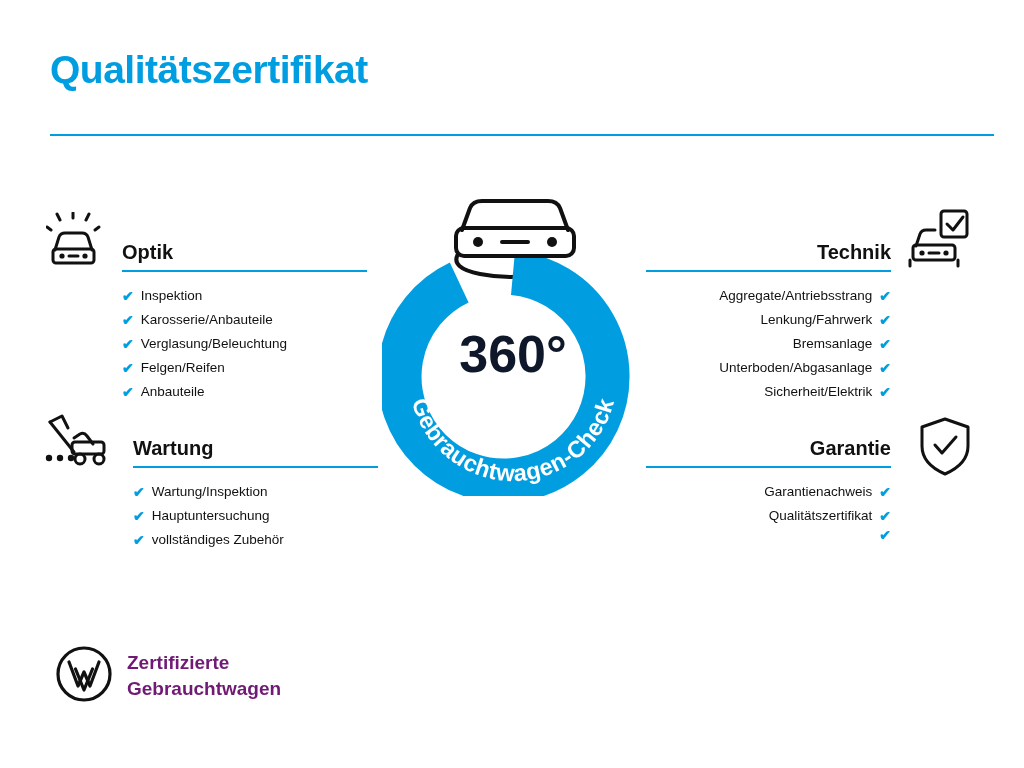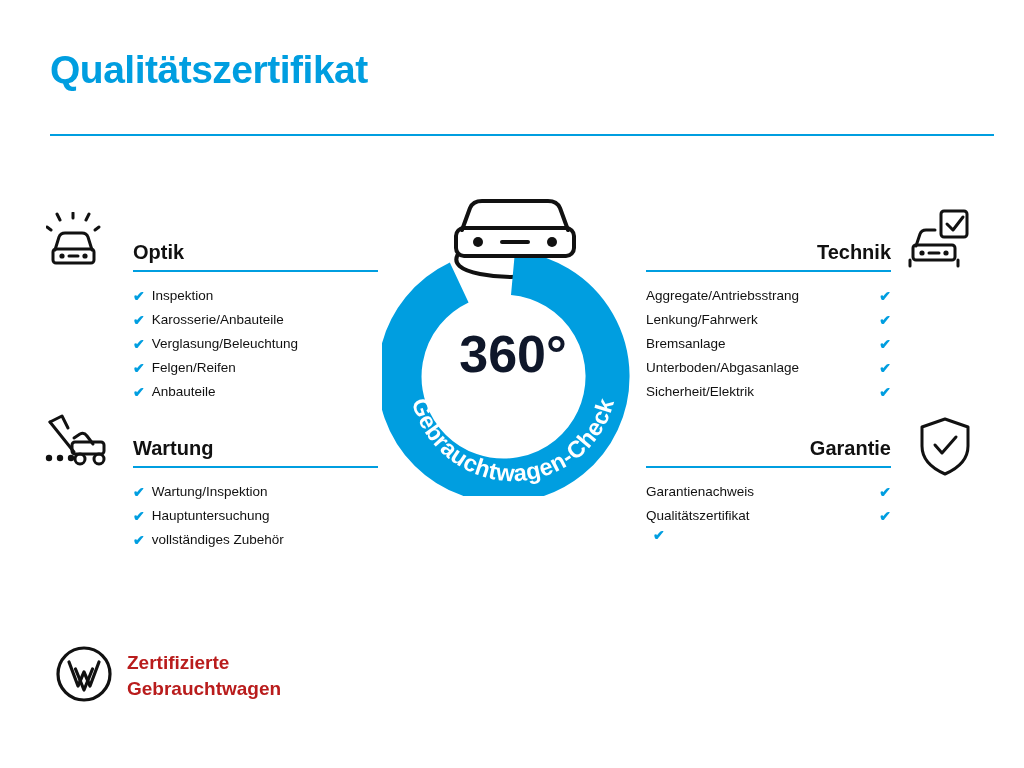--- a/index.html
+++ b/index.html
@@ -73,33 +73,33 @@
   }
   .items li {
     font-size: 13.5px;
     line-height: 24px;
     color: #111;
     white-space: nowrap;
     display: flex;
     align-items: center;
   }
   .left .items li { justify-content: flex-start; }
-  .right .items li { justify-content: space-between; }
+  .right .items li { justify-content: flex-end; }
 
   .check {
     color: #009ee0;
     font-size: 14px;
     font-weight: bold;
     line-height: 1;
   }
   .left .check { margin-right: 7px; }
   .right .check { margin-left: 7px; }
 
   
-  #block-optik   { left: 133px; top: 232px; width: 245px; }
+  #block-optik   { left: 122px; top: 232px; width: 245px; }
   #block-wartung { left: 133px; top: 428px; width: 245px; }
   #block-technik { left: 646px; top: 232px; width: 245px; }
   #block-garantie{ left: 646px; top: 428px; width: 245px; }
 
   #block-optik .block-rule,
   #block-wartung .block-rule,
   #block-technik .block-rule,
   #block-garantie .block-rule { left: 0; right: 0; }
 
   
@@ -149,21 +149,21 @@
     left: 55px;
     top: 645px;
     display: flex;
     align-items: center;
   }
   .vw-mark { margin-right: 14px; }
   .footer-text {
     font-size: 19px;
     font-weight: bold;
     line-height: 26px;
-    color: #b91c1c;
+    color: #701a75;
     white-space: nowrap;
   }
 </style>
 </head>
 <body>
 
 <div class="page">
 
   <div class="title">Qualitätszertifikat</div>
   <div class="title-rule"></div>

